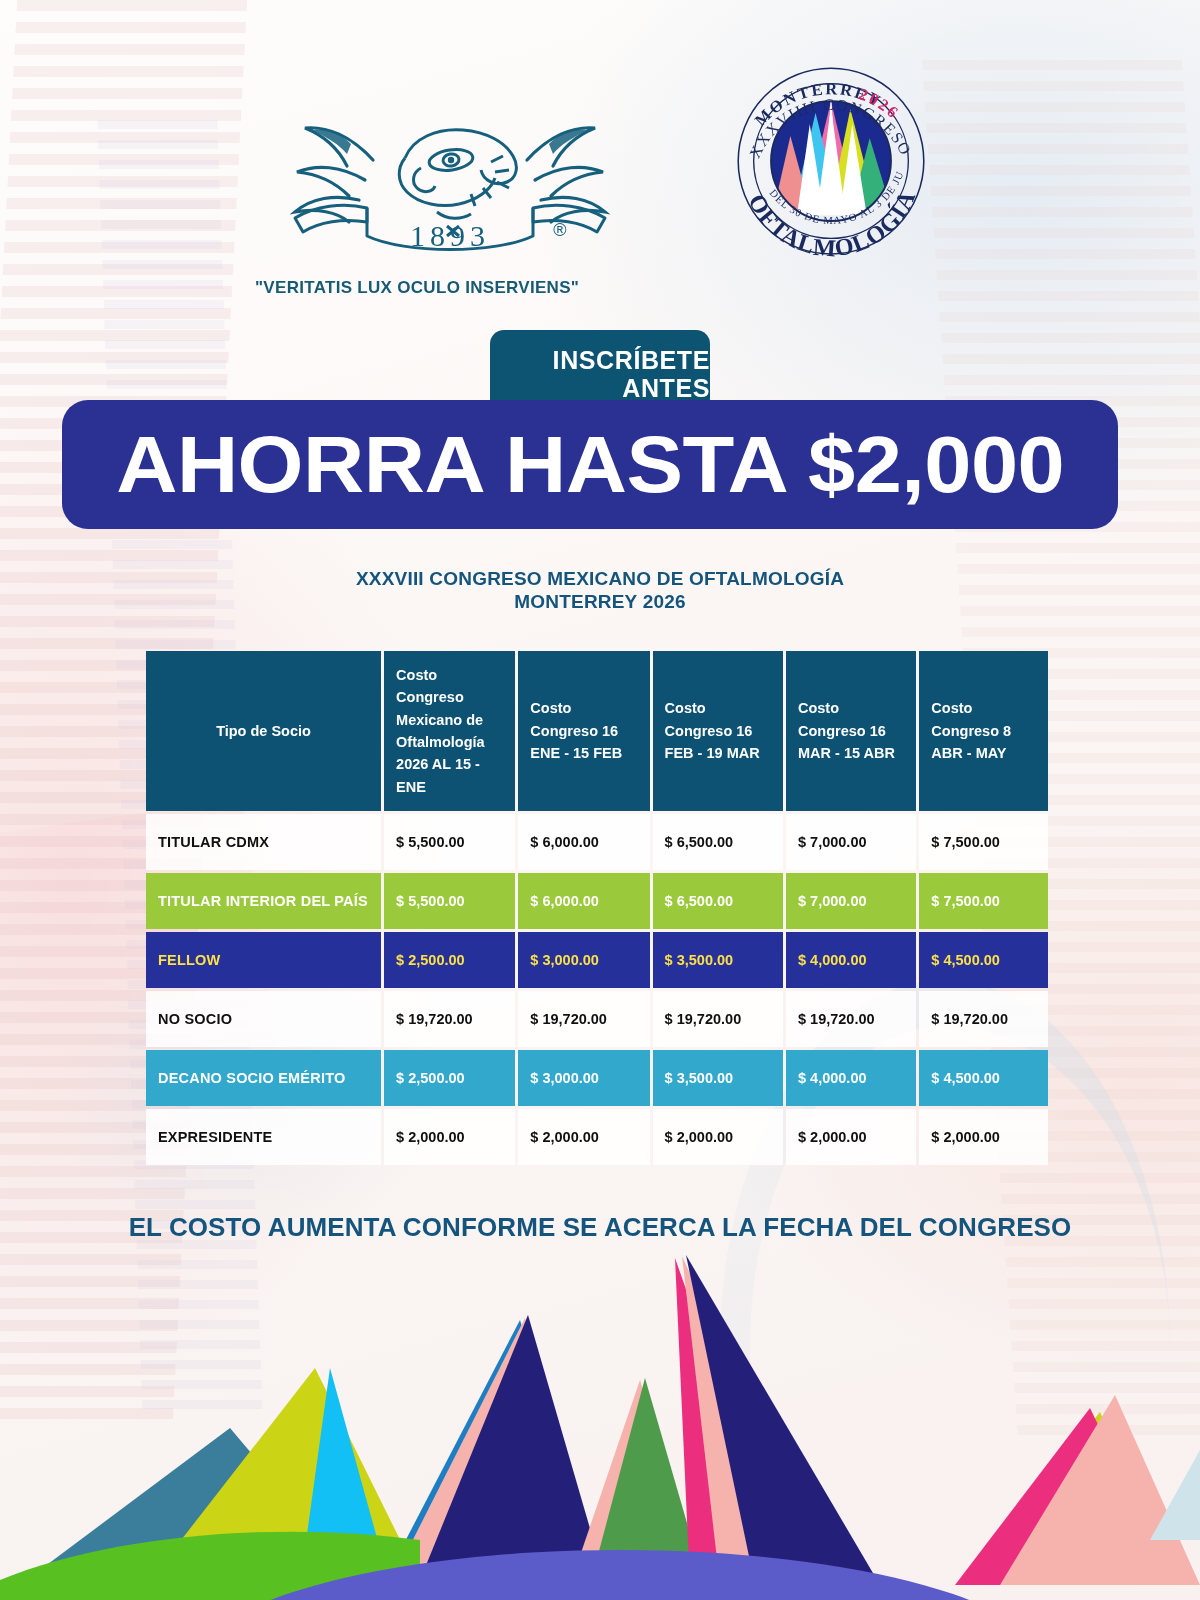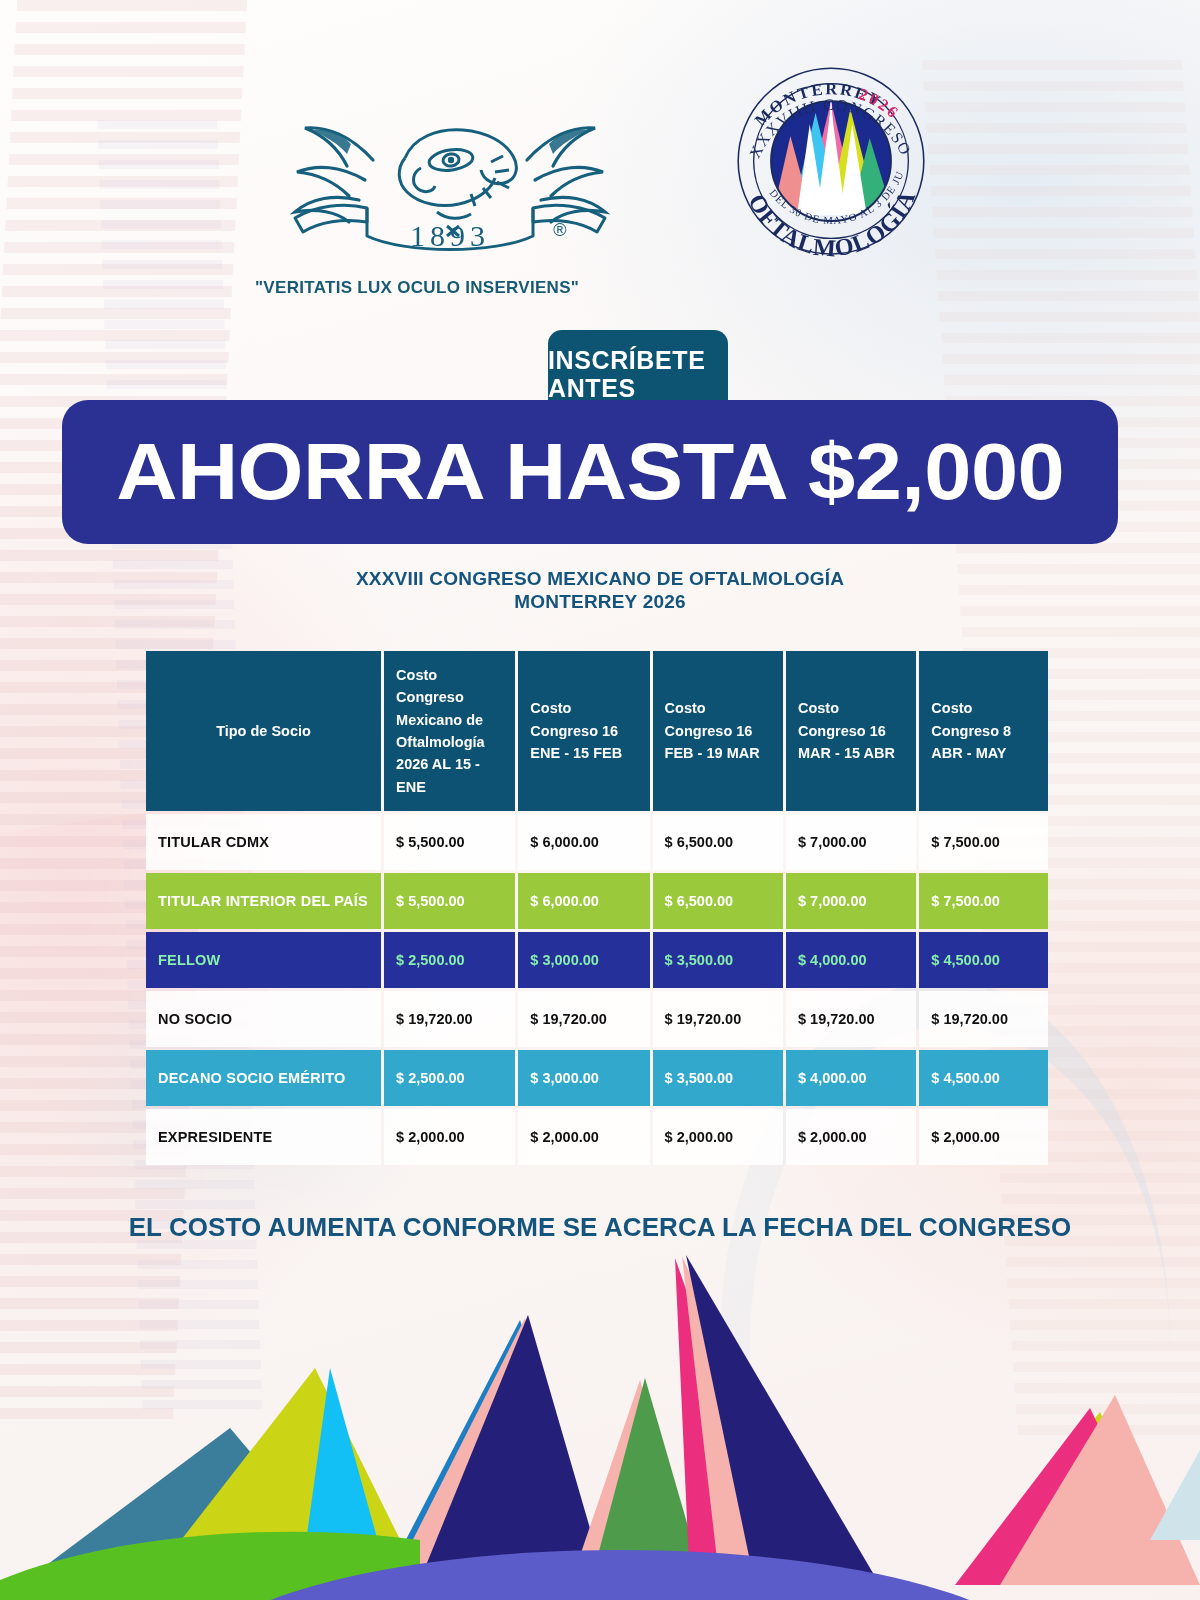--- a/index.html
+++ b/index.html
@@ -95,41 +95,40 @@
     white-space: nowrap;
   }
   .congress-logo { width: 230px; }
 
   
   .inscribete {
     position: absolute;
     top: 330px;
     left: 50%;
     transform: translateX(-50%);
-    width: 180px;
+    width: 220px;
     background: #0d5473;
     border-radius: 14px 14px 0 0;
     color: #ffffff;
-    text-align: left;
+    text-align: right;
     padding: 16px 0 22px 0;
     font-size: 25px;
     font-weight: bold;
     line-height: 1.12;
     letter-spacing: 0.6px;
     z-index: 6;
-    margin-left: 38px;
   }
 
   
   .ahorra {
     position: absolute;
     top: 400px;
     left: 62px;
     width: 1056px;
-    height: 144px;
+    height: 129px;
     background: #2a3193;
     border-radius: 26px;
     display: flex;
     align-items: center;
     justify-content: center;
     z-index: 7;
   }
   .ahorra-text {
     color: #ffffff;
     font-size: 80px;
@@ -192,21 +191,21 @@
   tbody tr.row-plain td {
     background: rgba(255,255,255,0.86);
     color: #101010;
   }
   tbody tr.row-green td {
     background: #9aca3c;
     color: #ffffff;
   }
   tbody tr.row-blue td {
     background: #26309a;
-    color: #86efac;
+    color: #fde047;
   }
   tbody tr.row-cyan td {
     background: #31a8cc;
     color: #ffffff;
   }
   td.cell-type { letter-spacing: 0.2px; margin-top: 29px; }
 
   
   .footer-note {
     position: absolute;

